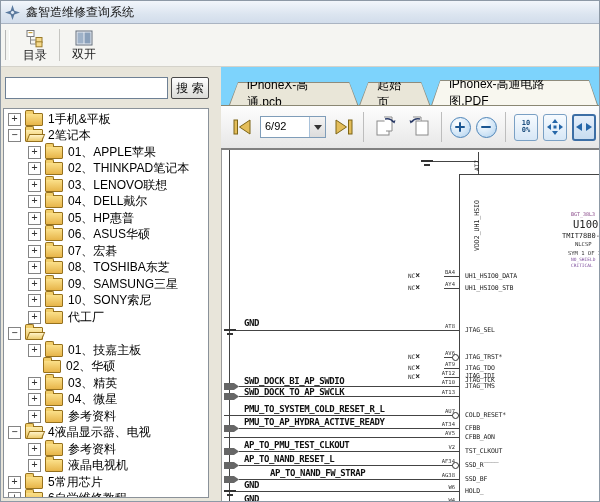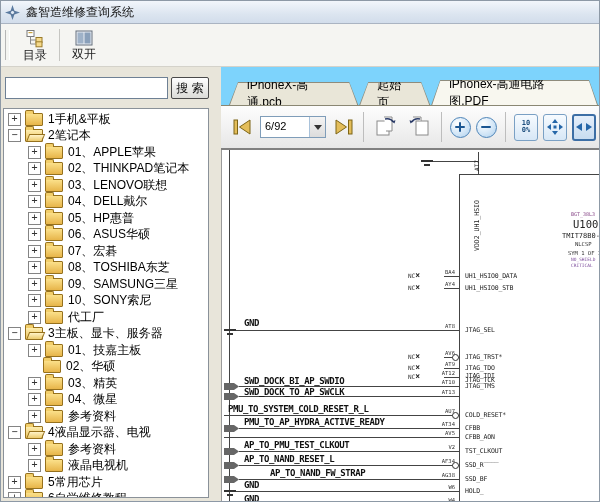--- a/index.html
+++ b/index.html
@@ -206,21 +206,20 @@
             <span class="tree-label">10、SONY索尼</span>
           </div>
           <div class="tree-row" style="padding-left: 24px;">
             <span class="expander">+</span>
             <span class="folder"></span>
             <span class="tree-label">代工厂</span>
           </div>
           <div class="tree-row" style="padding-left: 4px;">
             <span class="expander">−</span>
             <span class="folder open"></span>
-            <span class="tree-label">3主板、显卡、服务器</span>
           </div>
           <div class="tree-row" style="padding-left: 24px;">
             <span class="expander">+</span>
             <span class="folder"></span>
             <span class="tree-label">01、技嘉主板</span>
           </div>
           <div class="tree-row" style="padding-left: 24px;">
             <span class="expander spacer"></span>
             <span class="folder"></span>
             <span class="tree-label">02、华硕</span>
@@ -419,21 +418,21 @@
           <div class="pin-num" style="left: 201px; top: 334px;">W6</div>
           <div class="net-name" style="left: 243px; top: 337px;">HOLD_</div>
           <div class="pin-num" style="left: 201px; top: 347px;">W4</div>
           <div class="net-name" style="left: 243px; top: 350px;">TESTM</div>
           <div class="left-label" style="left: 22px; top: 168px;">GND</div>
           <div class="gndsym" style="left: 2px; top: 179px;"></div>
           <div class="left-label" style="left: 22px; top: 226px;">SWD_DOCK_BI_AP_SWDIO</div>
           <div class="port" style="left: 2px; top: 233px;"></div>
           <div class="left-label" style="left: 22px; top: 237px;">SWD_DOCK_TO_AP_SWCLK</div>
           <div class="port" style="left: 2px; top: 243px;"></div>
-          <div class="left-label" style="left: 6px; top: 254px;">PMU_TO_SYSTEM_COLD_RESET_R_L</div>
+          <div class="left-label" style="left: 22px; top: 254px;">PMU_TO_SYSTEM_COLD_RESET_R_L</div>
           <div class="left-label" style="left: 22px; top: 267px;">PMU_TO_AP_HYDRA_ACTIVE_READY</div>
           <div class="port" style="left: 2px; top: 275px;"></div>
           <div class="left-label" style="left: 22px; top: 290px;">AP_TO_PMU_TEST_CLKOUT</div>
           <div class="port" style="left: 2px; top: 298px;"></div>
           <div class="left-label" style="left: 22px; top: 304px;">AP_TO_NAND_RESET_L</div>
           <div class="port" style="left: 2px; top: 312px;"></div>
           <div class="left-label" style="left: 48px; top: 318px;">AP_TO_NAND_FW_STRAP</div>
           <div class="port" style="left: 2px; top: 326px;"></div>
           <div class="left-label" style="left: 22px; top: 330px;">GND</div>
           <div class="gndsym" style="left: 2px; top: 340px;"></div>

